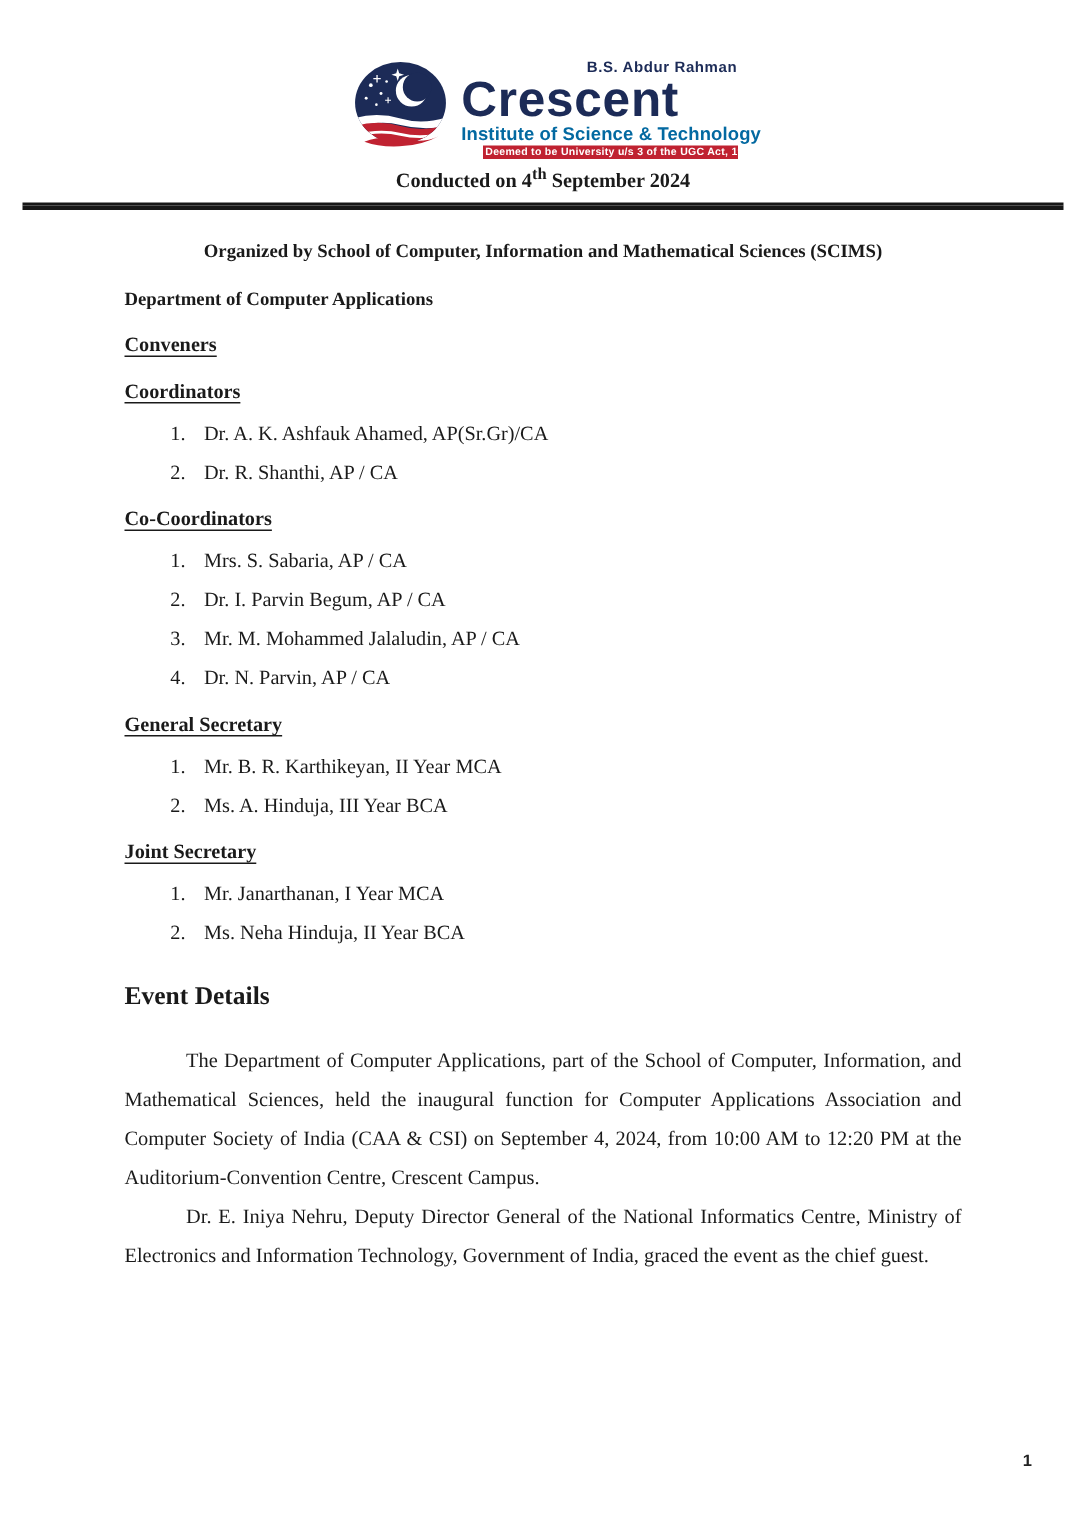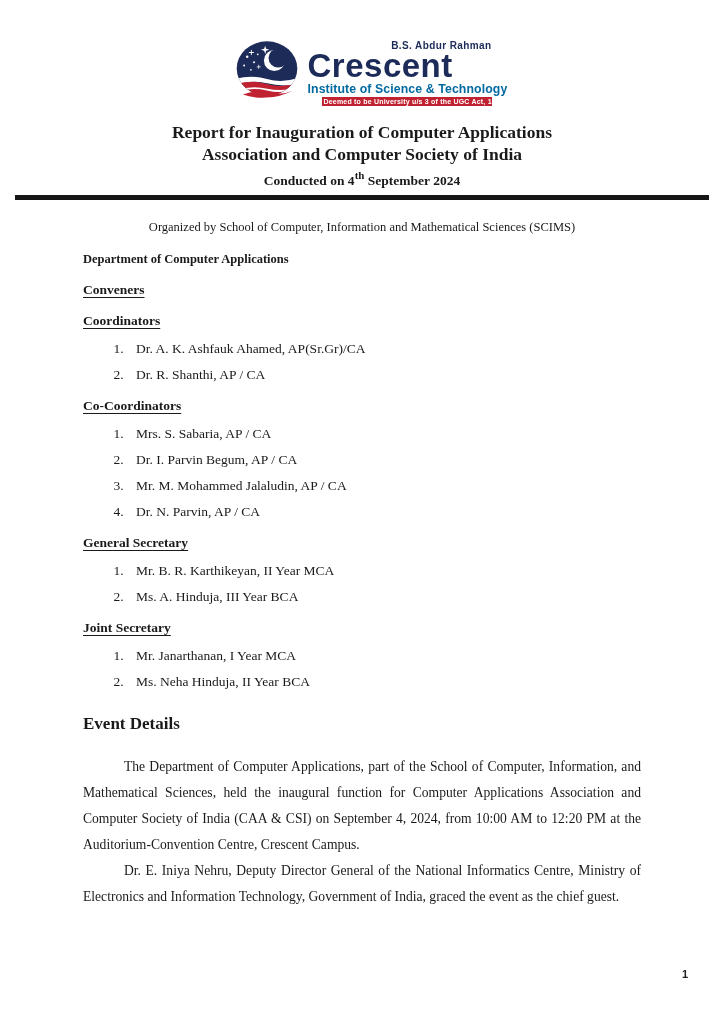--- a/index.html
+++ b/index.html
@@ -29,21 +29,21 @@
   
   .title { text-align: center; font-weight: bold; font-size: 17.5px; line-height: 22px; margin-top: 15px; }
   .conducted { text-align: center; font-weight: bold; font-size: 13.5px; margin-top: 4px; }
   .conducted sup { font-size: 11px; }
   .double-rule {
     margin: 6px 15px 0 15px; height: 3px;
     border-top: 2px solid #161616; border-bottom: 3px solid #161616;
   }
 
   .content { padding: 0 83px; }
-  .org-line1 { text-align: center; font-weight: normal; font-size: 12.5px; margin-top: 20px; }
+  .org-line1 { text-align: center; font-weight: bold; font-size: 12.5px; margin-top: 20px; }
   .org-line2 { font-weight: bold; font-size: 12.5px; margin-top: 17px; }
 
   
   .sec-heading {
     font-size: 13.5px; font-weight: bold; text-decoration: underline;
     text-underline-offset: 3px; margin-top: 15px; margin-bottom: 12px;
   }
   .sec-list { list-style: decimal; padding-left: 44px; margin-bottom: 13px; }
   .sec-list li { font-size: 13.5px; margin-bottom: 10px; padding-left: 9px; }
 
@@ -95,24 +95,20 @@
       </svg>
     </div>
     <div class="logo-text">
       <div class="logo-owner">B.S. Abdur Rahman</div>
       <div class="logo-name">Crescent</div>
       <div class="logo-sub">Institute of Science &amp; Technology</div>
       <div class="logo-tagline">Deemed to be University u/s 3 of the UGC Act, 1956</div>
     </div>
   </header>
 
-  <h1 class="title">
-    <span>Report for Inauguration of Computer Applications</span><br>
-    <span>Association and Computer Society of India</span>
-  </h1>
   <div class="conducted">
     <span>Conducted on 4</span><sup>th</sup><span> September 2024</span>
   </div>
 
   <div class="double-rule"></div>
 
   <div class="content">
     <div class="org-line1">Organized by School of Computer, Information and Mathematical Sciences (SCIMS)</div>
     <div class="org-line2">Department of Computer Applications</div>
 

